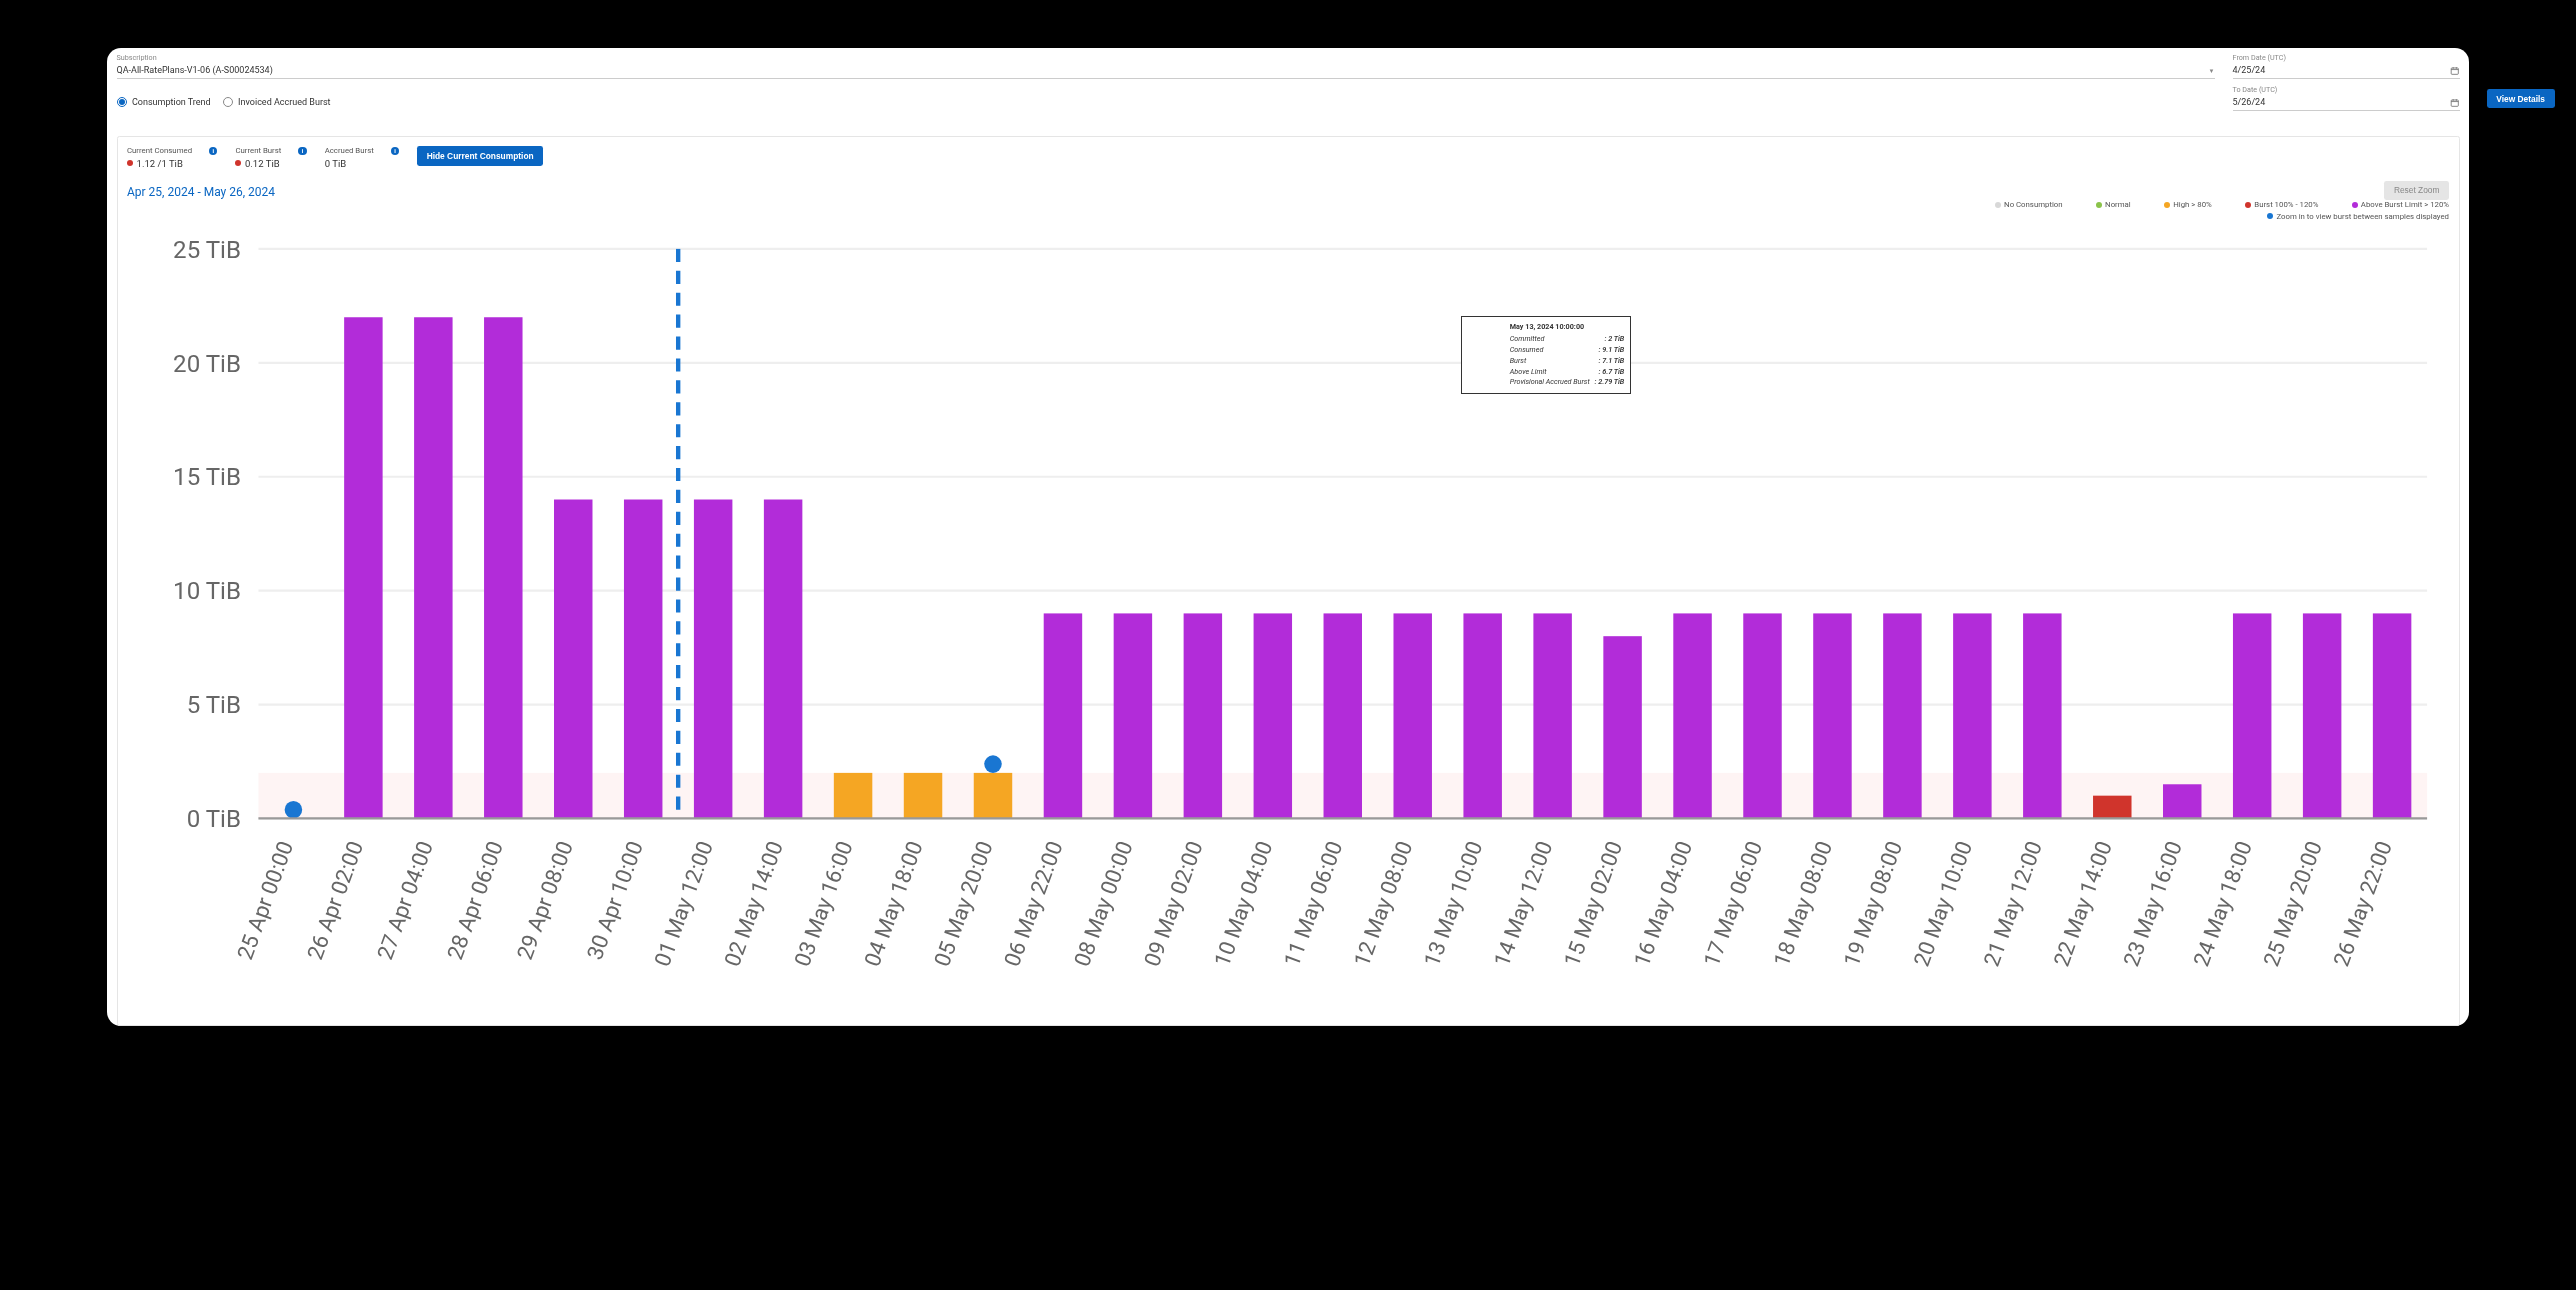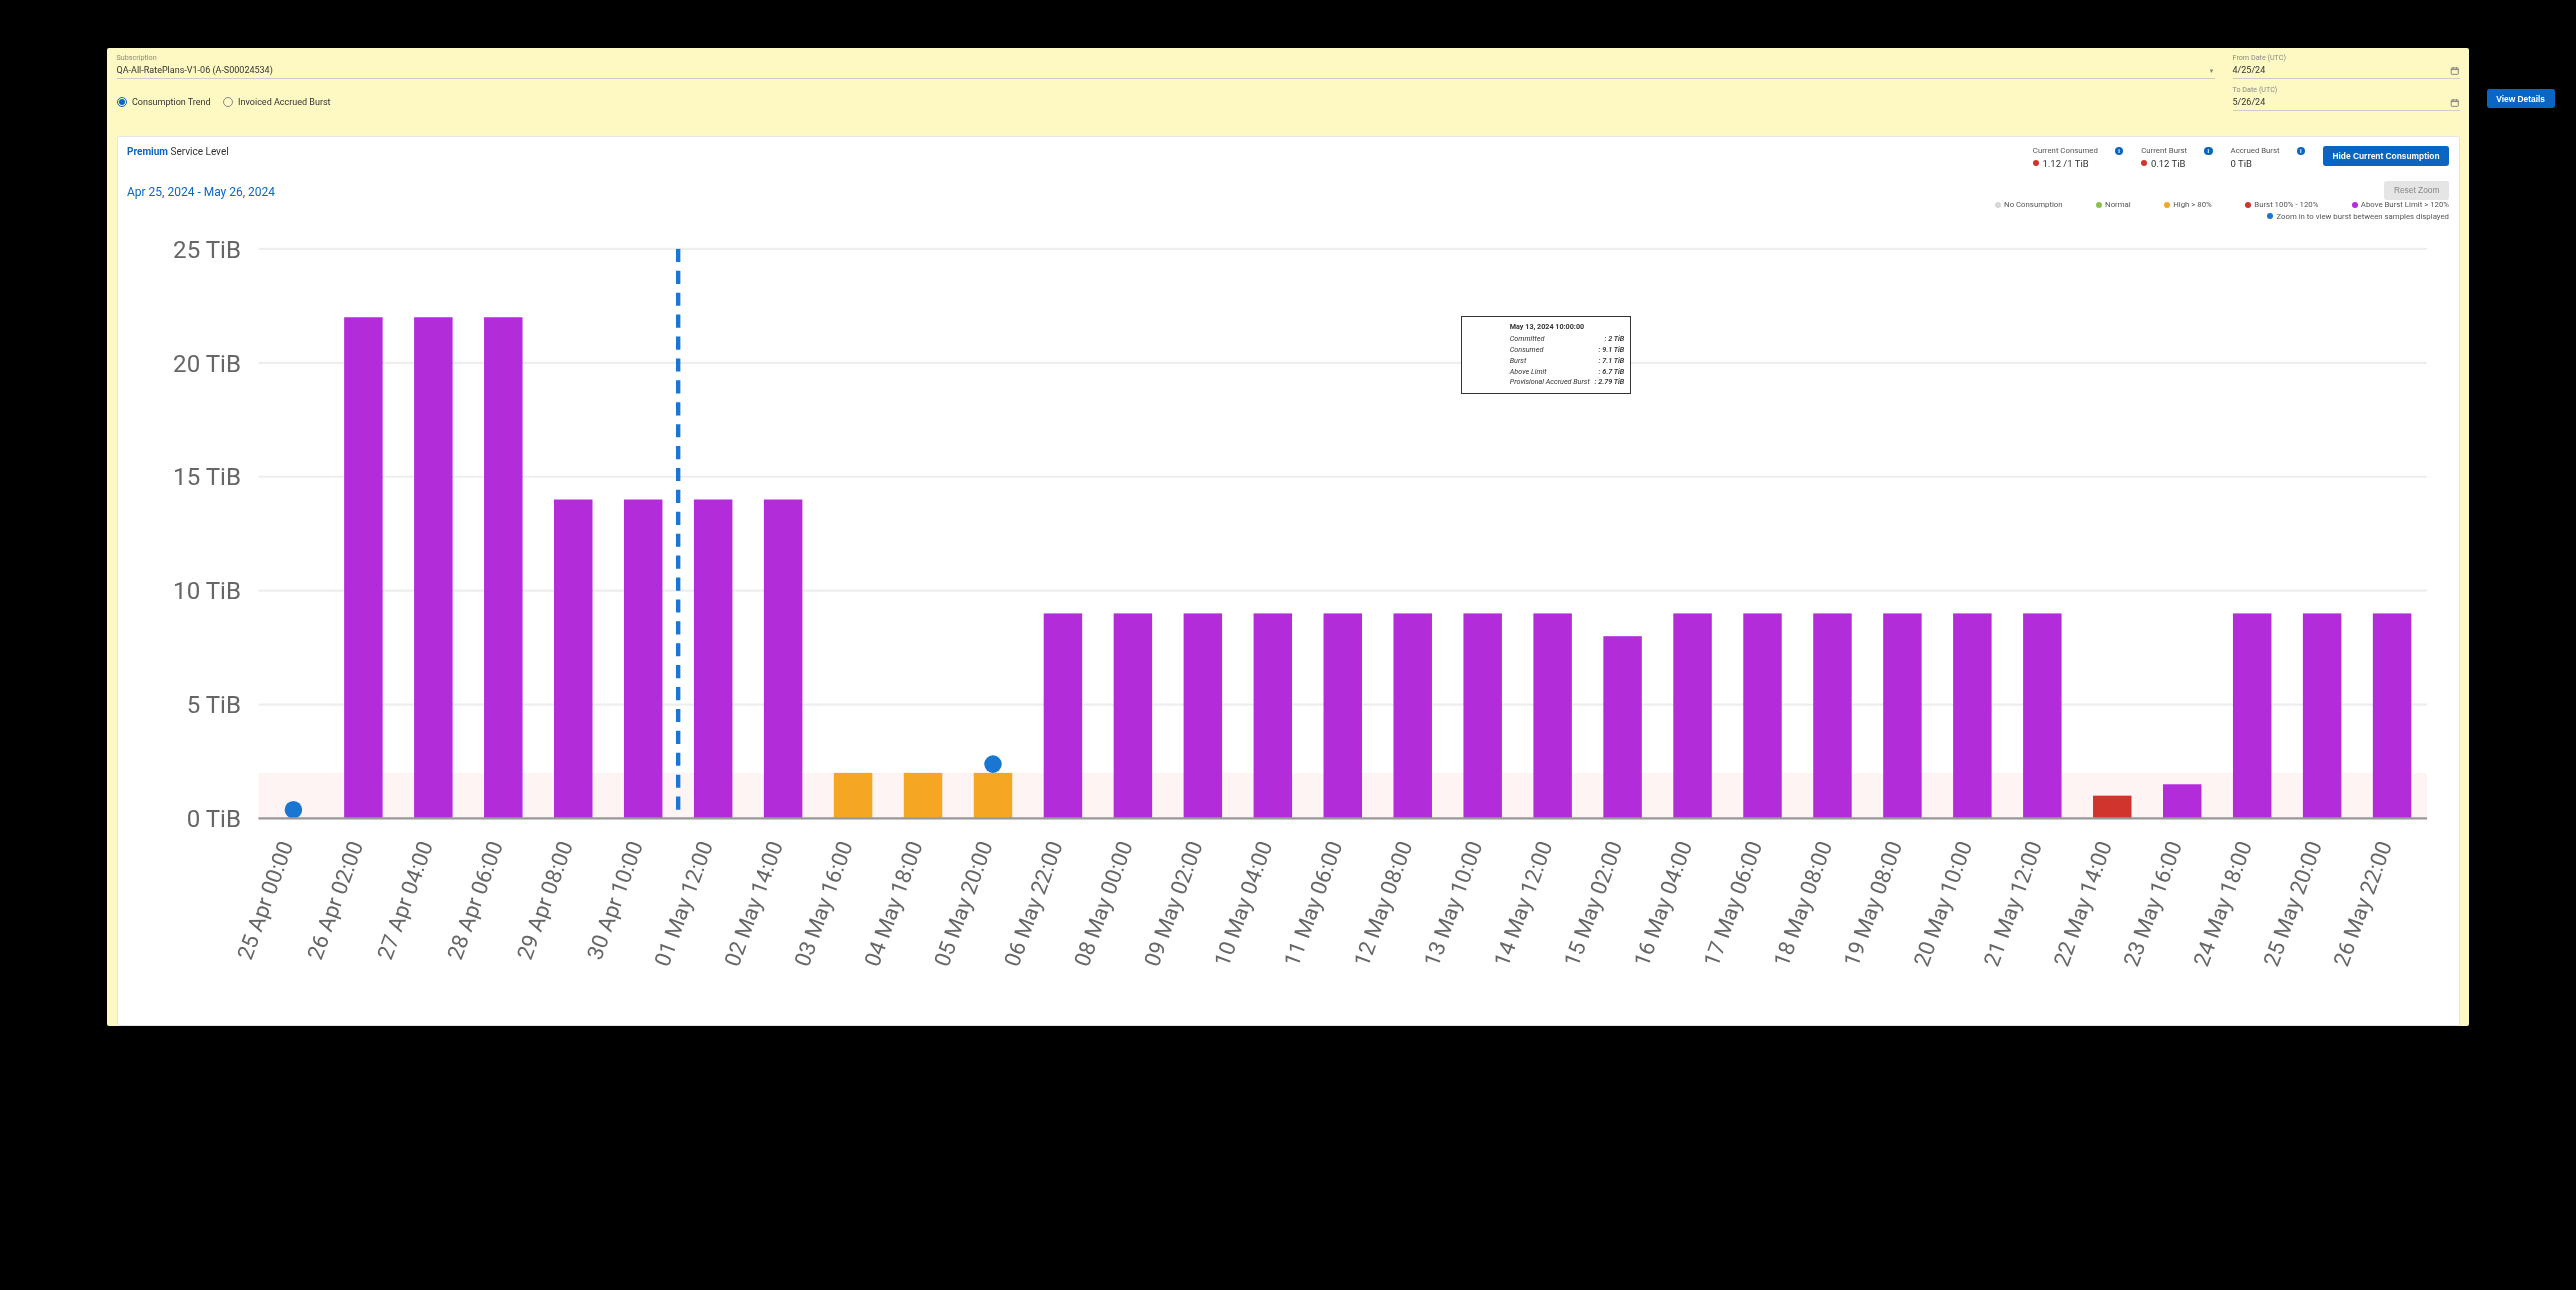--- a/index.html
+++ b/index.html
@@ -5,22 +5,22 @@
   * { box-sizing: border-box; }
   body {
     margin: 0;
     background: #000;
     font-family: -apple-system, BlinkMacSystemFont, "Segoe UI", Roboto, sans-serif;
     font-size: 8.4px;
     color: #333;
     padding: 48px 107px 18px 107px;
   }
   .panel {
-    background: #fef9c3;
-    border-radius: 2px;
+    background: #ffffff;
+    border-radius: 14px;
     overflow: visible;
     position: relative;
   }
   .top-controls {
     display: flex;
     padding: 4.8px 9.5px 9.5px 9.5px;
     gap: 18px;
     position: relative;
   }
   .left-col { flex: 1; }
@@ -236,23 +236,20 @@
               <path d="M3 9h18M8 3v4M16 3v4"></path>
             </svg>
         </div>
       </div>
       <button class="btn view-details">View Details</button>
     </div>
   </div>
 
   <div class="chart-card">
     <div class="stats-row">
-      <div class="service-level">
-        <span class="tier">Premium</span><span> Service Level</span>
-      </div>
       <div class="stat-block">
         <div class="stat-label">
             <span>Current Consumed</span>
             <span class="info-icon">i</span>
           </div>
         <div class="stat-value">
             <span class="dot" style="background:#d0342c"></span>
             <span>1.12 /1 TiB</span>
           </div>
       </div>

